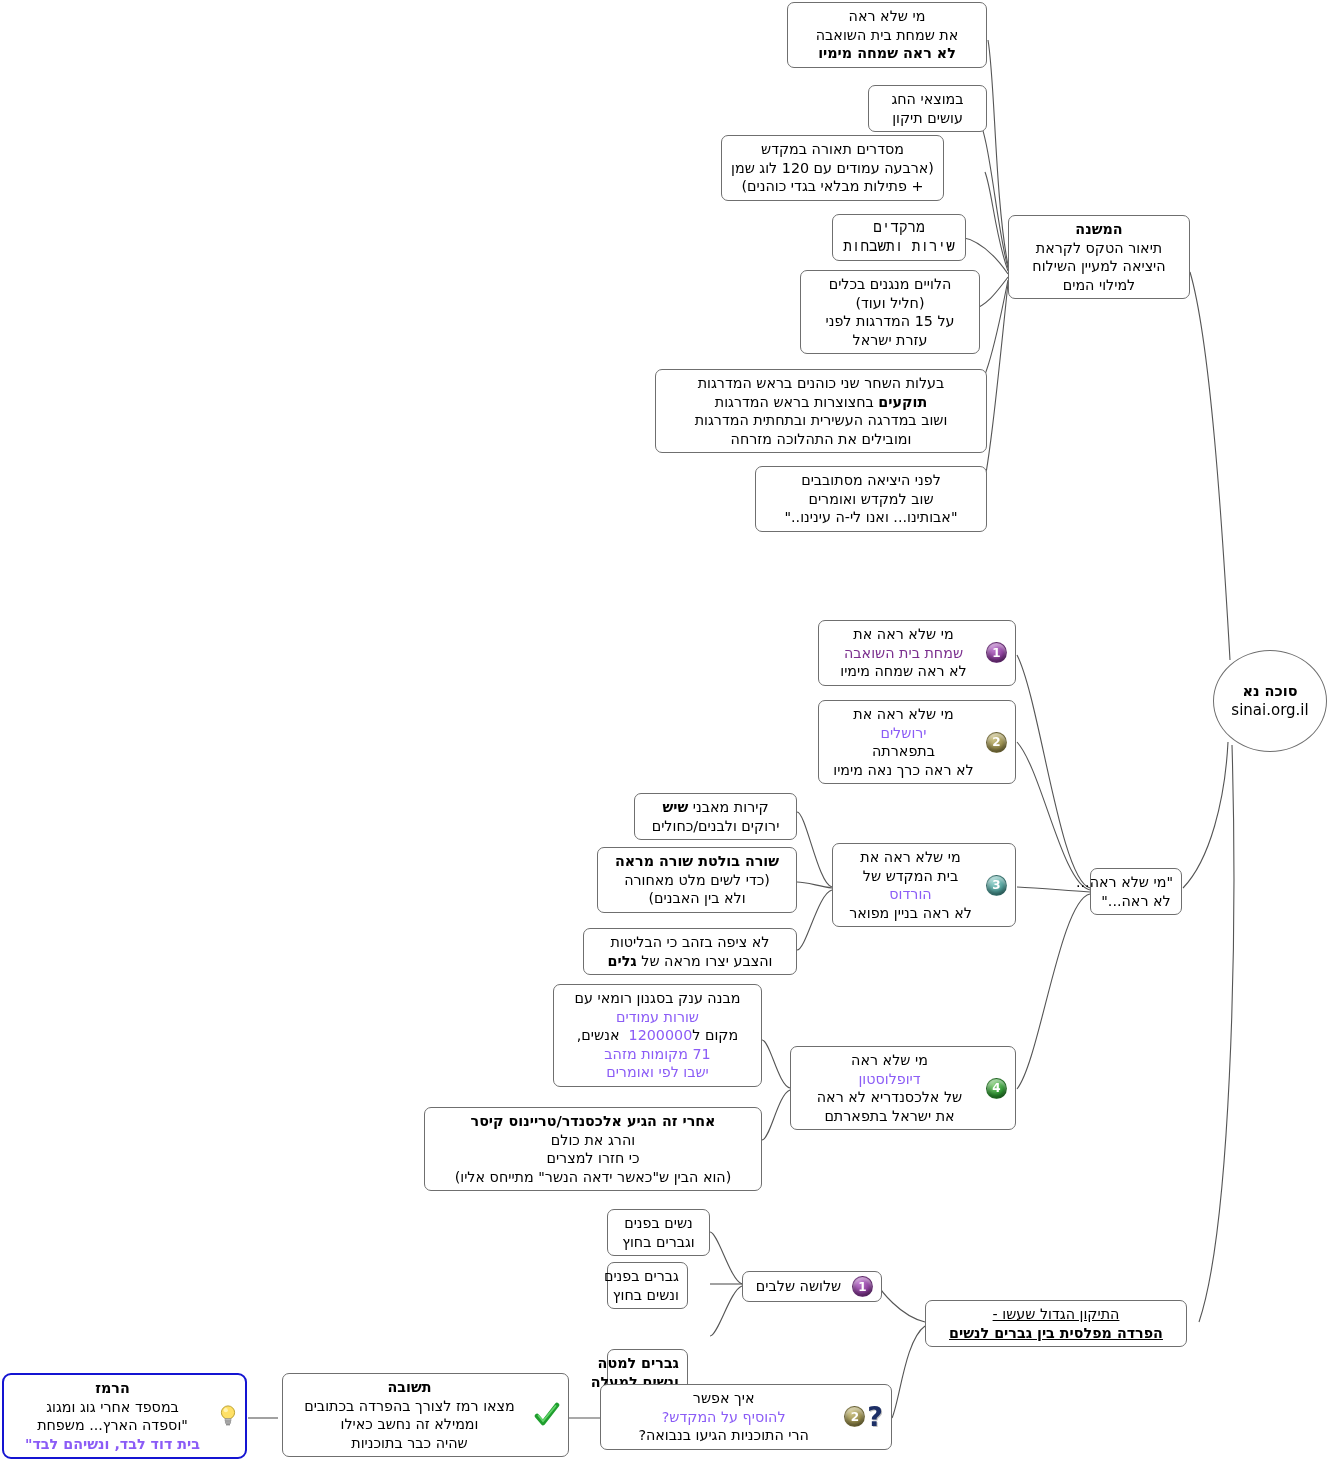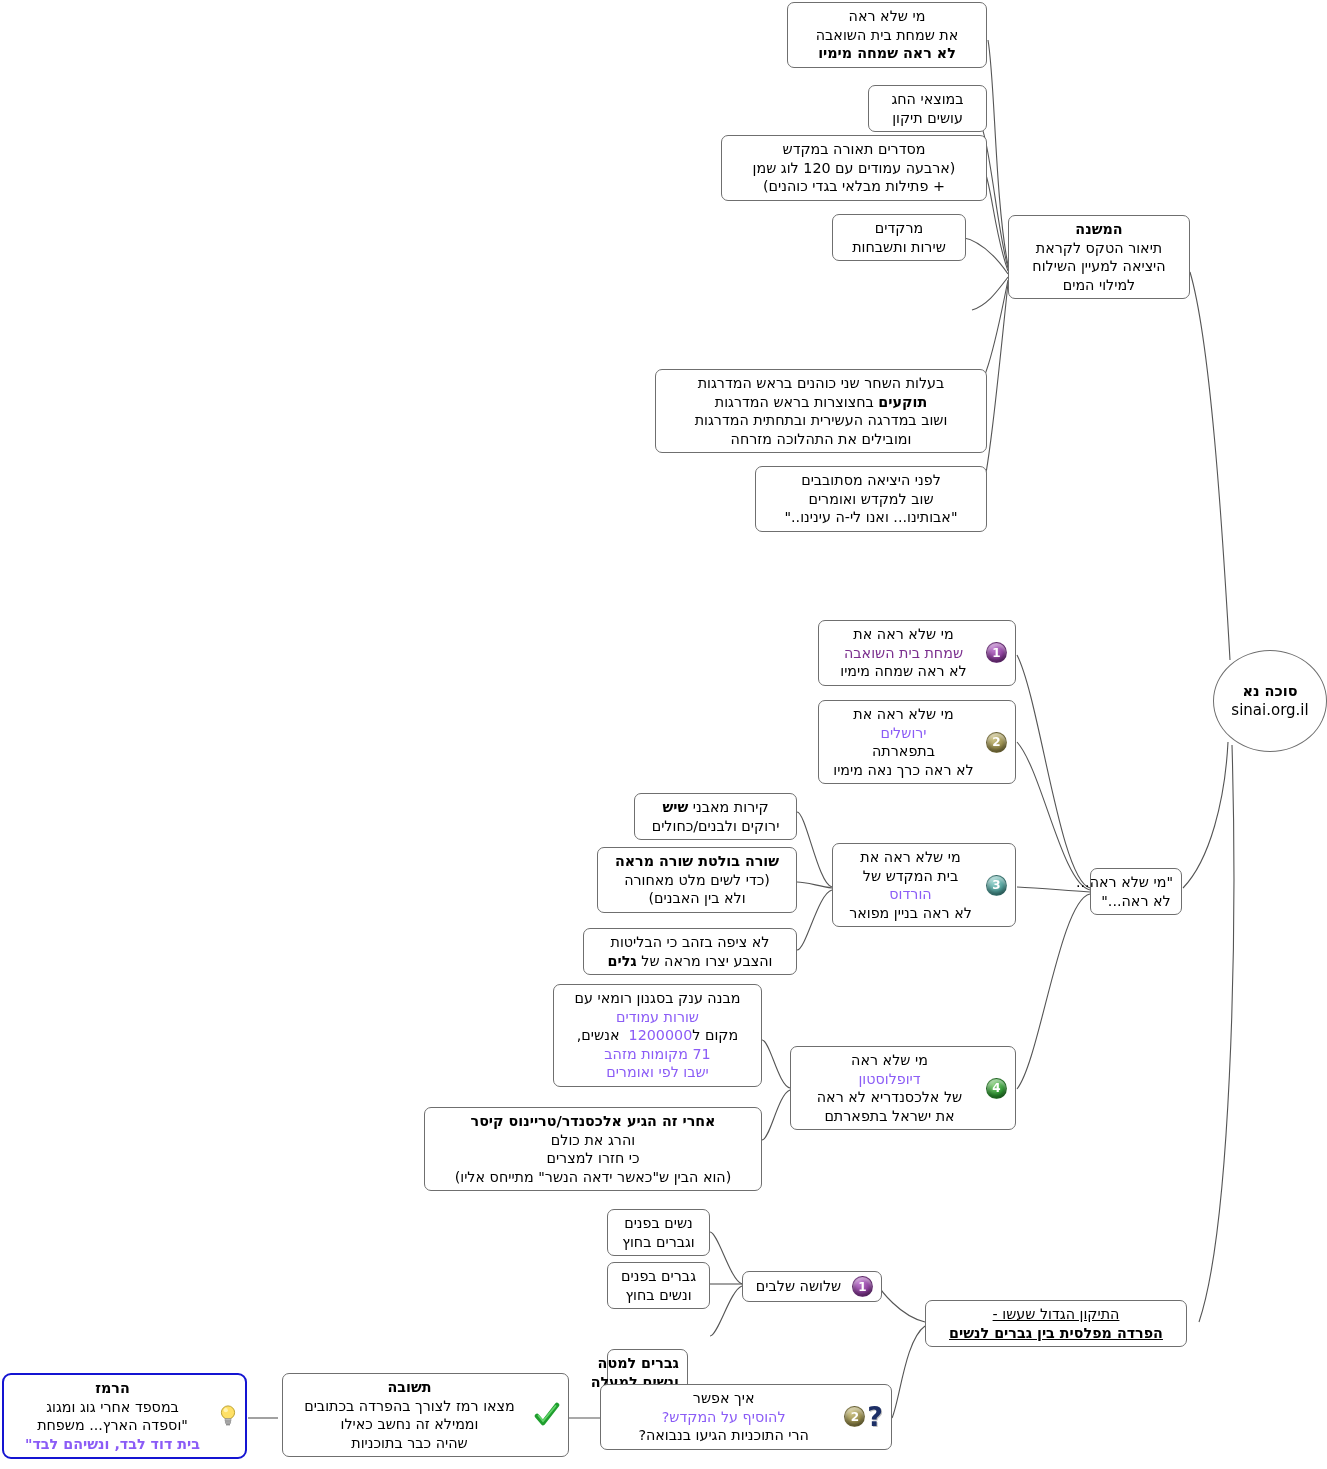--- a/index.html
+++ b/index.html
@@ -141,31 +141,37 @@
     <span class="ln">מי שלא ראה</span>
     <span class="ln">את שמחת בית השואבה</span>
     <span class="ln b">לא ראה שמחה מימיו</span>
   </div>
 
   <div class="node" style="left:868px;top:85px;width:119px;">
     <span class="ln">במוצאי החג</span>
     <span class="ln">עושים תיקון</span>
   </div>
 
-  <div class="node" style="left:721px;top:135px;width:266px;">
+  <div class="node" style="left:721px;top:135px;width:223px;">
     <span class="ln">מסדרים תאורה במקדש</span>
     <span class="ln">(ארבעה עמודים עם 120 לוג שמן</span>
     <span class="ln">+ פתילות מבלאי בגדי כוהנים)</span>
   </div>
 
-  <div class="node" style="left:832px;top:214px;width:134px;">
+  <div class="node" style="left:832px;top:214px;width:134px;font-family:Liberation Mono, monospace;">
     <span class="ln">מרקדים</span>
     <span class="ln">שירות ותשבחות</span>
   </div>
 
+  <div class="node" style="left:800px;top:270px;width:180px;">
+    <span class="ln">הלויים מנגנים בכלים</span>
+    <span class="ln">(חליל ועוד)</span>
+    <span class="ln">על 15 המדרגות לפני</span>
+    <span class="ln">עזרת ישראל</span>
+  </div>
 
   <div class="node" style="left:655px;top:369px;width:332px;">
     <span class="ln">בעלות השחר שני כוהנים בראש המדרגות</span>
     <span class="ln"><b>תוקעים</b> בחצוצרות בראש המדרגות</span>
     <span class="ln">ושוב במדרגה העשירית ובתחתית המדרגות</span>
     <span class="ln">ומובילים את התהלוכה מזרחה</span>
   </div>
 
   <div class="node" style="left:755px;top:466px;width:232px;">
     <span class="ln">לפני היציאה מסתובבים</span>
@@ -266,21 +272,21 @@
       <span class="badge badge-1">1</span>
     </span>
     <span class="txt">שלושה שלבים</span>
   </div>
 
   <div class="node" style="left:607px;top:1209px;width:103px;">
     <span class="ln">נשים בפנים</span>
     <span class="ln">וגברים בחוץ</span>
   </div>
 
-  <div class="node" style="left:607px;top:1262px;width:103px;">
+  <div class="node" style="left:607px;top:1262px;width:81px;">
     <span class="ln">גברים בפנים</span>
     <span class="ln">ונשים בחוץ</span>
   </div>
 
   <div class="node" style="left:607px;top:1315px;width:81px;margin-top:34px;">
     <span class="ln b">גברים למטה</span>
     <span class="ln b">ונשים למעלה</span>
   </div>
 
   <div class="node withicon" style="left:600px;top:1384px;width:292px;">

